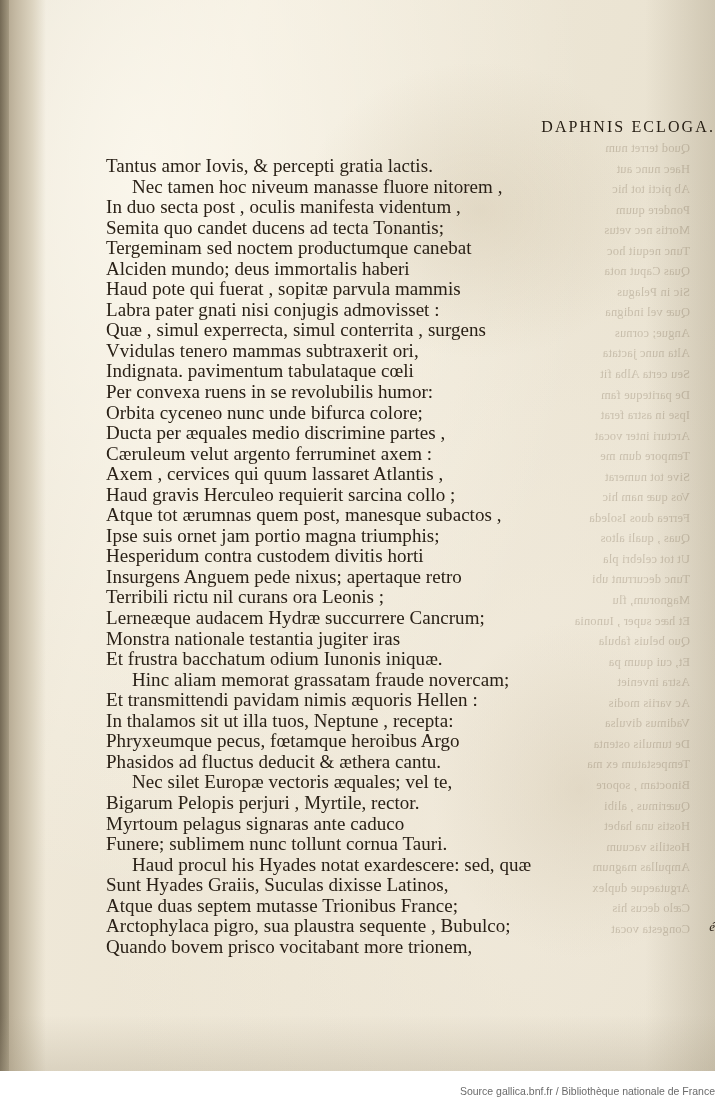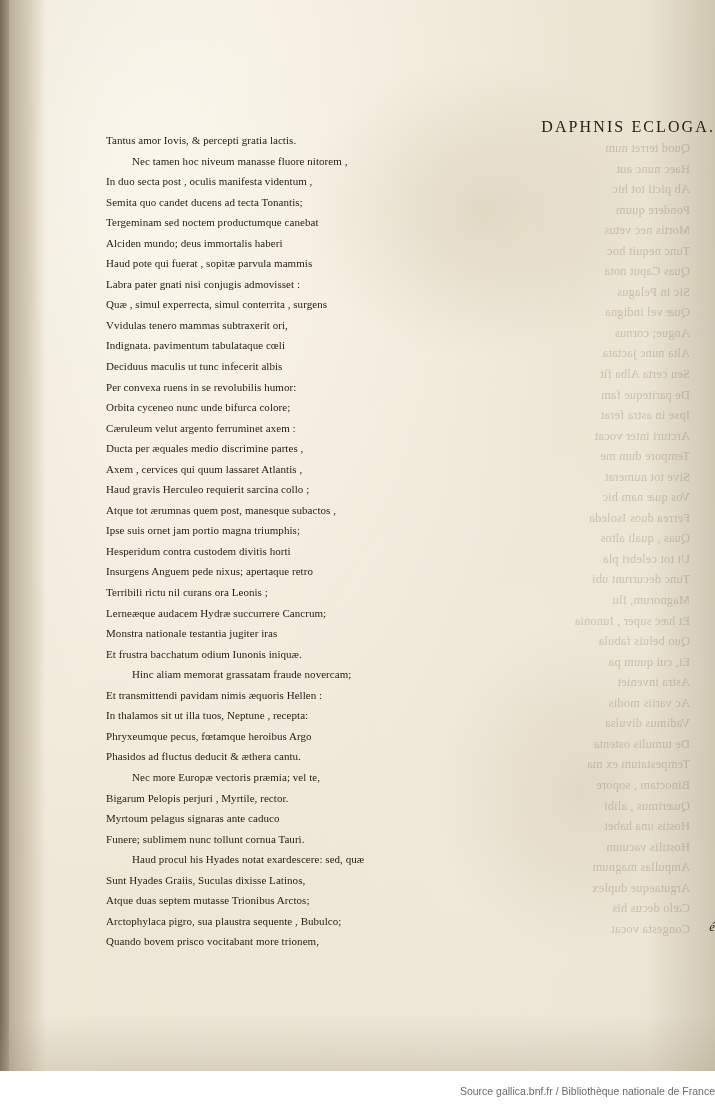--- a/index.html
+++ b/index.html
@@ -96,23 +96,23 @@
     text-align: right;
     font-size: 16px;
     letter-spacing: 2.1px;
     color: #241c12;
     font-family: "Liberation Serif", serif;
   }
 
   .body-text {
     position: absolute;
     left: 106px;
-    top: 130px;
+    top: 156px;
     width: 420px;
-    font-size: 11px;
+    font-size: 19px;
     line-height: 20.55px;
     color: #2a2117;
     text-rendering: optimizeLegibility;
   }
   .body-text .ln {
     height: 20.55px;
     white-space: nowrap;
     letter-spacing: .05px;
   }
   .body-text .ln.ind { padding-left: 26px; }
@@ -207,47 +207,46 @@
         <div class="ln ind">Nec tamen hoc niveum manasse fluore nitorem ,</div>
         <div class="ln">In duo secta post , oculis manifesta videntum ,</div>
         <div class="ln">Semita quo candet ducens ad tecta Tonantis;</div>
         <div class="ln">Tergeminam sed noctem productumque canebat</div>
         <div class="ln">Alciden mundo; deus immortalis haberi</div>
         <div class="ln">Haud pote qui fuerat , sopitæ parvula mammis</div>
         <div class="ln">Labra pater gnati nisi conjugis admovisset :</div>
         <div class="ln">Quæ , simul experrecta, simul conterrita , surgens</div>
         <div class="ln">Vvidulas tenero mammas subtraxerit ori,</div>
         <div class="ln">Indignata. pavimentum tabulataque cœli</div>
-        <div class="ln">Deciduus maculis ut tunc infecerit albis</div>
         <div class="ln">Per convexa ruens in se revolubilis humor:</div>
         <div class="ln">Orbita cyceneo nunc unde bifurca colore;</div>
+        <div class="ln">Ducta per æquales medio discrimine partes ,</div>
         <div class="ln">Cæruleum velut argento ferruminet axem :</div>
-        <div class="ln">Ducta per æquales medio discrimine partes ,</div>
         <div class="ln">Axem , cervices qui quum lassaret Atlantis ,</div>
         <div class="ln">Haud gravis Herculeo requierit sarcina collo ;</div>
         <div class="ln">Atque tot ærumnas quem post, manesque subactos ,</div>
         <div class="ln">Ipse suis ornet jam portio magna triumphis;</div>
         <div class="ln">Hesperidum contra custodem divitis horti</div>
         <div class="ln">Insurgens Anguem pede nixus; apertaque retro</div>
         <div class="ln">Terribili rictu nil curans ora Leonis ;</div>
         <div class="ln">Lerneæque audacem Hydræ succurrere Cancrum;</div>
         <div class="ln">Monstra nationale testantia jugiter iras</div>
         <div class="ln">Et frustra bacchatum odium Iunonis iniquæ.</div>
         <div class="ln ind">Hinc aliam memorat grassatam fraude novercam;</div>
         <div class="ln">Et transmittendi pavidam nimis æquoris Hellen :</div>
         <div class="ln">In thalamos sit ut illa tuos, Neptune , recepta:</div>
         <div class="ln">Phryxeumque pecus, fœtamque heroibus Argo</div>
         <div class="ln">Phasidos ad fluctus deducit &amp; æthera cantu.</div>
-        <div class="ln ind">Nec more Europæ vectoris præmia; vel te,</div>
+        <div class="ln ind">Nec silet Europæ vectoris æquales; vel te,</div>
         <div class="ln">Bigarum Pelopis perjuri , Myrtile, rector.</div>
         <div class="ln">Myrtoum pelagus signaras ante caduco</div>
         <div class="ln">Funere; sublimem nunc tollunt cornua Tauri.</div>
         <div class="ln ind">Haud procul his Hyades notat exardescere: sed, quæ</div>
         <div class="ln">Sunt Hyades Graiis, Suculas dixisse Latinos,</div>
-        <div class="ln">Atque duas septem mutasse Trionibus Arctos;</div>
+        <div class="ln">Atque duas septem mutasse Trionibus France;</div>
         <div class="ln">Arctophylaca pigro, sua plaustra sequente , Bubulco;</div>
         <div class="ln">Quando bovem prisco vocitabant more trionem,</div>
       </div>
     <div class="signature">é</div>
   </div>
 
   <div class="footer-band"></div>
   <div class="footer">Source gallica.bnf.fr / Bibliothèque nationale de France</div>
 </div>
 

